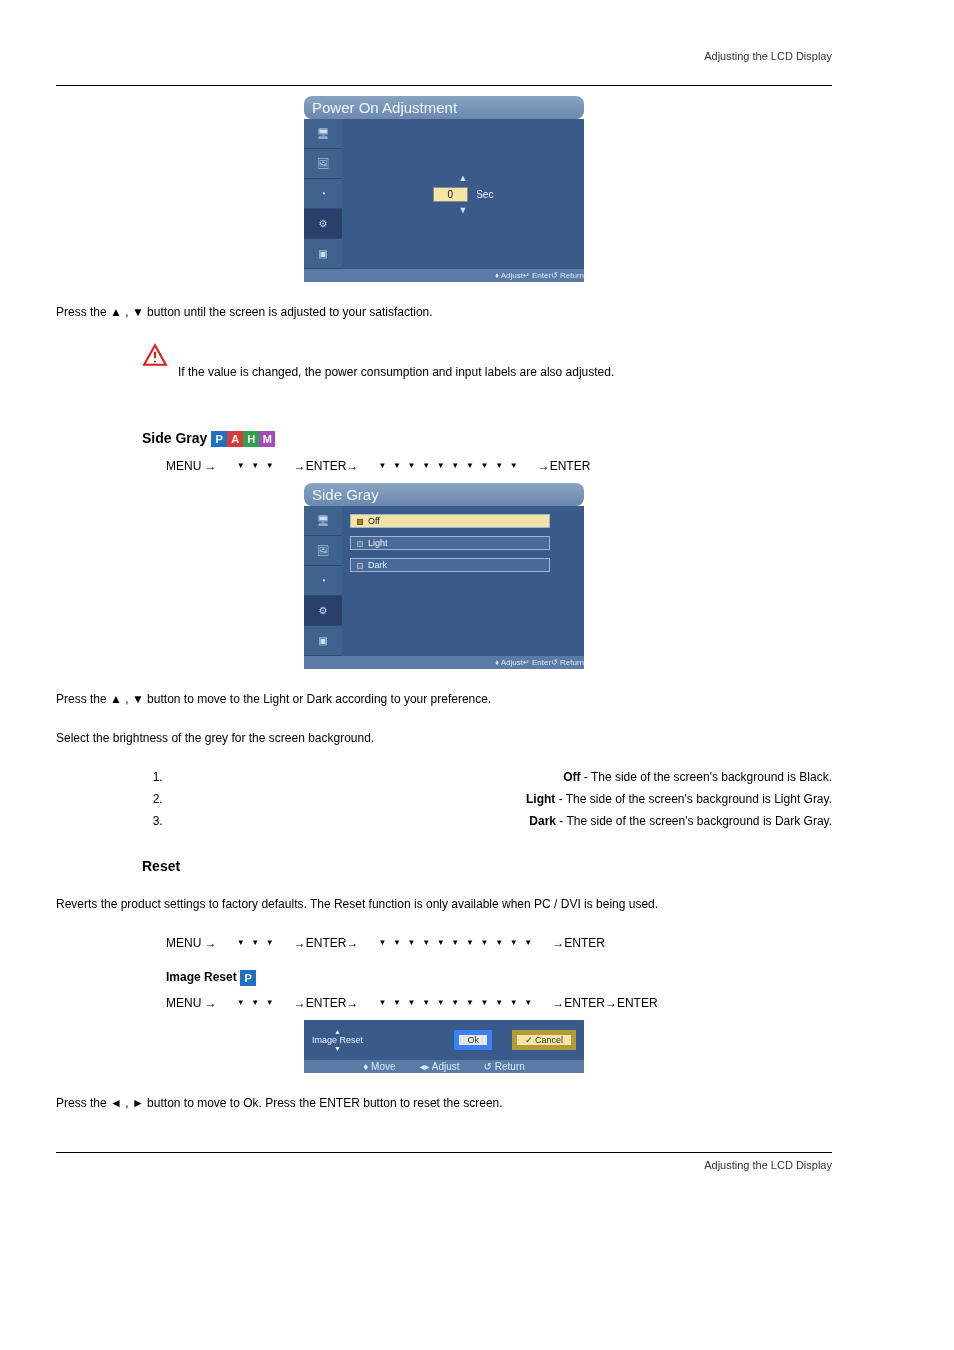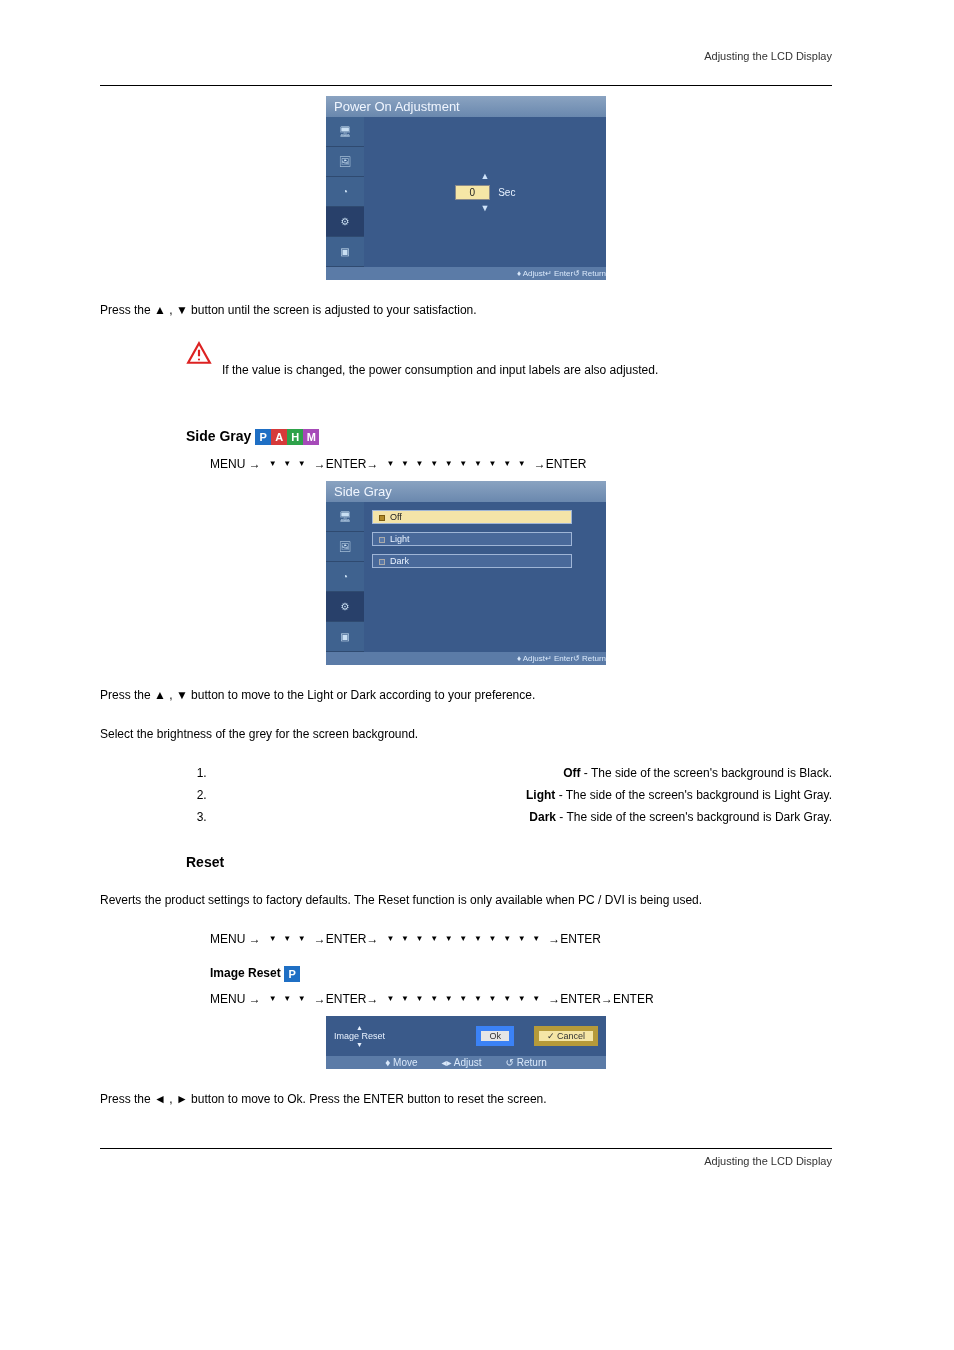--- a/index.html
+++ b/index.html
@@ -5,39 +5,40 @@
   * { box-sizing: border-box; }
   body {
     font-family: Arial, Helvetica, sans-serif;
     font-size: 12px;
     color: #000;
     margin: 0;
     background: #fff;
     width: 954px;
   }
   .page {
-    padding: 50px 100px 30px 100px;
+    padding: 50px 100px 30px 56px;
     width: 932px;
   }
   .header-line { border-bottom: 1px solid #000; height: 20px; margin-bottom: 10px; }
   .header-right { text-align: right; font-size: 11px; padding-bottom: 4px; color:#333; }
   .footer-line { border-top: 1px solid #000; margin-top: 40px; padding-top:6px; text-align:right; font-size:11px; color:#333;}
   .osd-wrapper { display:flex; justify-content:center; margin: 8px 0 16px 0; }
 
   
   .osd {
     width: 280px;
     font-size: 9px;
     color: #e8f2ff;
   }
   .osd-title {
     background: linear-gradient(#8aa3c1,#6a88ae);
     color: #f0f6ff;
     padding: 3px 8px;
-    font-size: 13px;
+    font-size: 15px;
+    border-radius: 8px;
   }
   .osd-body {
     display:flex;
     background: #3a5a8a;
   }
   .osd-sidebar {
     background: #3f628f;
     width: 38px;
   }
   .osd-tab {
@@ -148,21 +149,21 @@
     width:16px; height:16px; display:inline-flex; align-items:center; justify-content:center;
     color:#fff; font-weight:bold; font-size:11px;
   }
   .m-p{background:#1f6fc4;} .m-a{background:#d63a3a;} .m-h{background:#2ea24a;} .m-m{background:#a64ab8;}
 
   ol.steps { margin:6px 0 6px 110px; padding:0; list-style: decimal; font-size:12px; line-height:1.5;text-align:right;}
   ol.steps li { margin-bottom:4px; }
 
   .nav-line {
     margin-left:110px; font-size:12px; line-height:1.5;
-    display:flex; gap:8px; flex-wrap:wrap; align-items:center;
+    display:flex; gap:20px; flex-wrap:wrap; align-items:center;
   }
   .seq-arrow { font-size:8px; }
 </style>
 </head>
 <body>
 
 <div class="page">
   <div class="header-right">Adjusting the LCD Display</div>
   <div class="header-line"></div>
 

